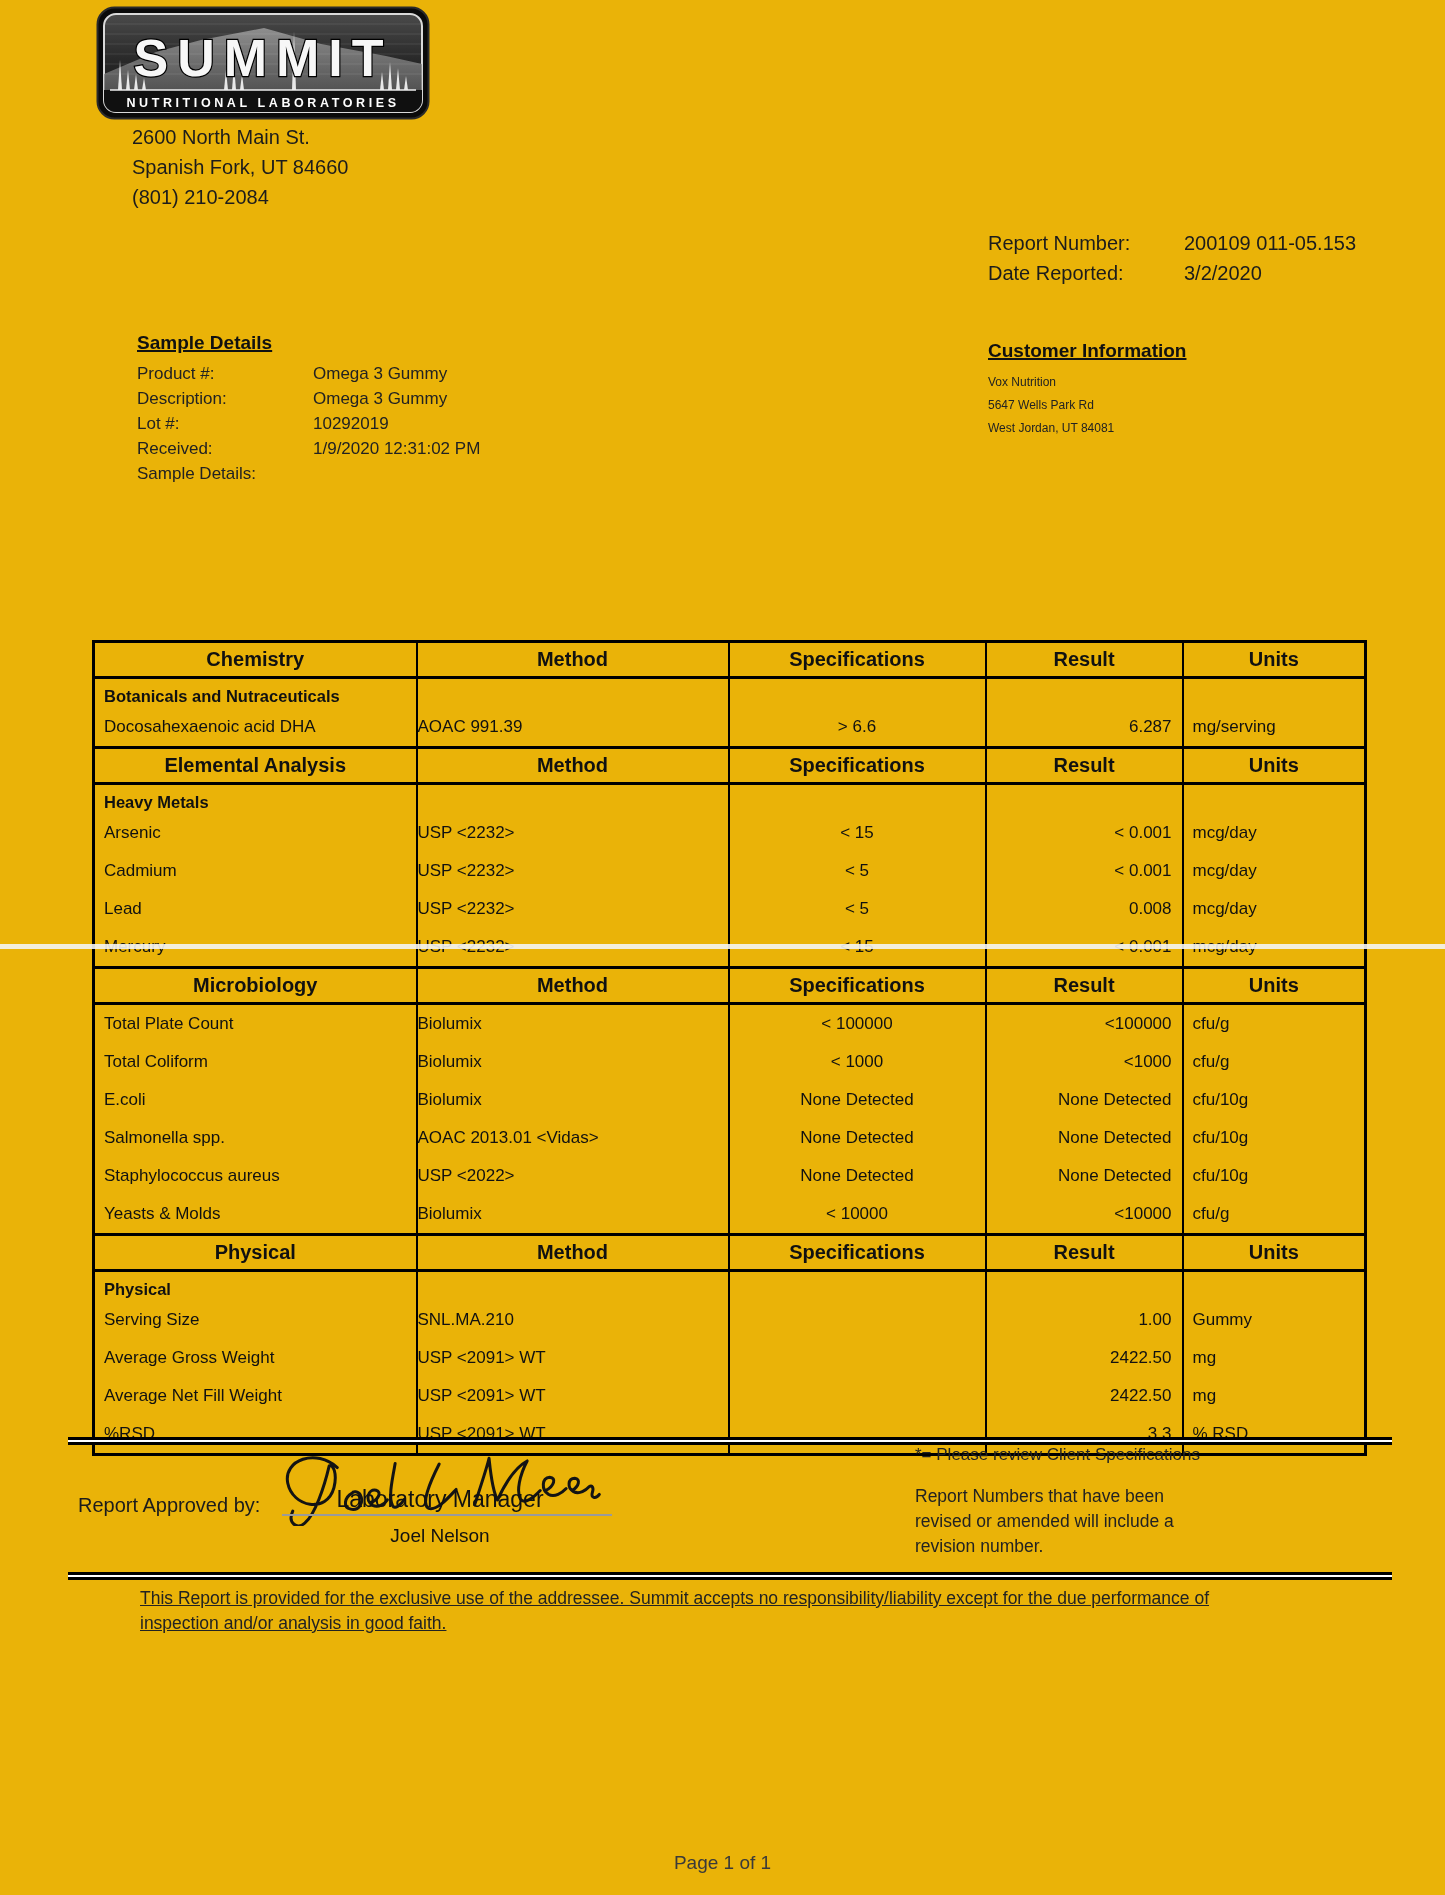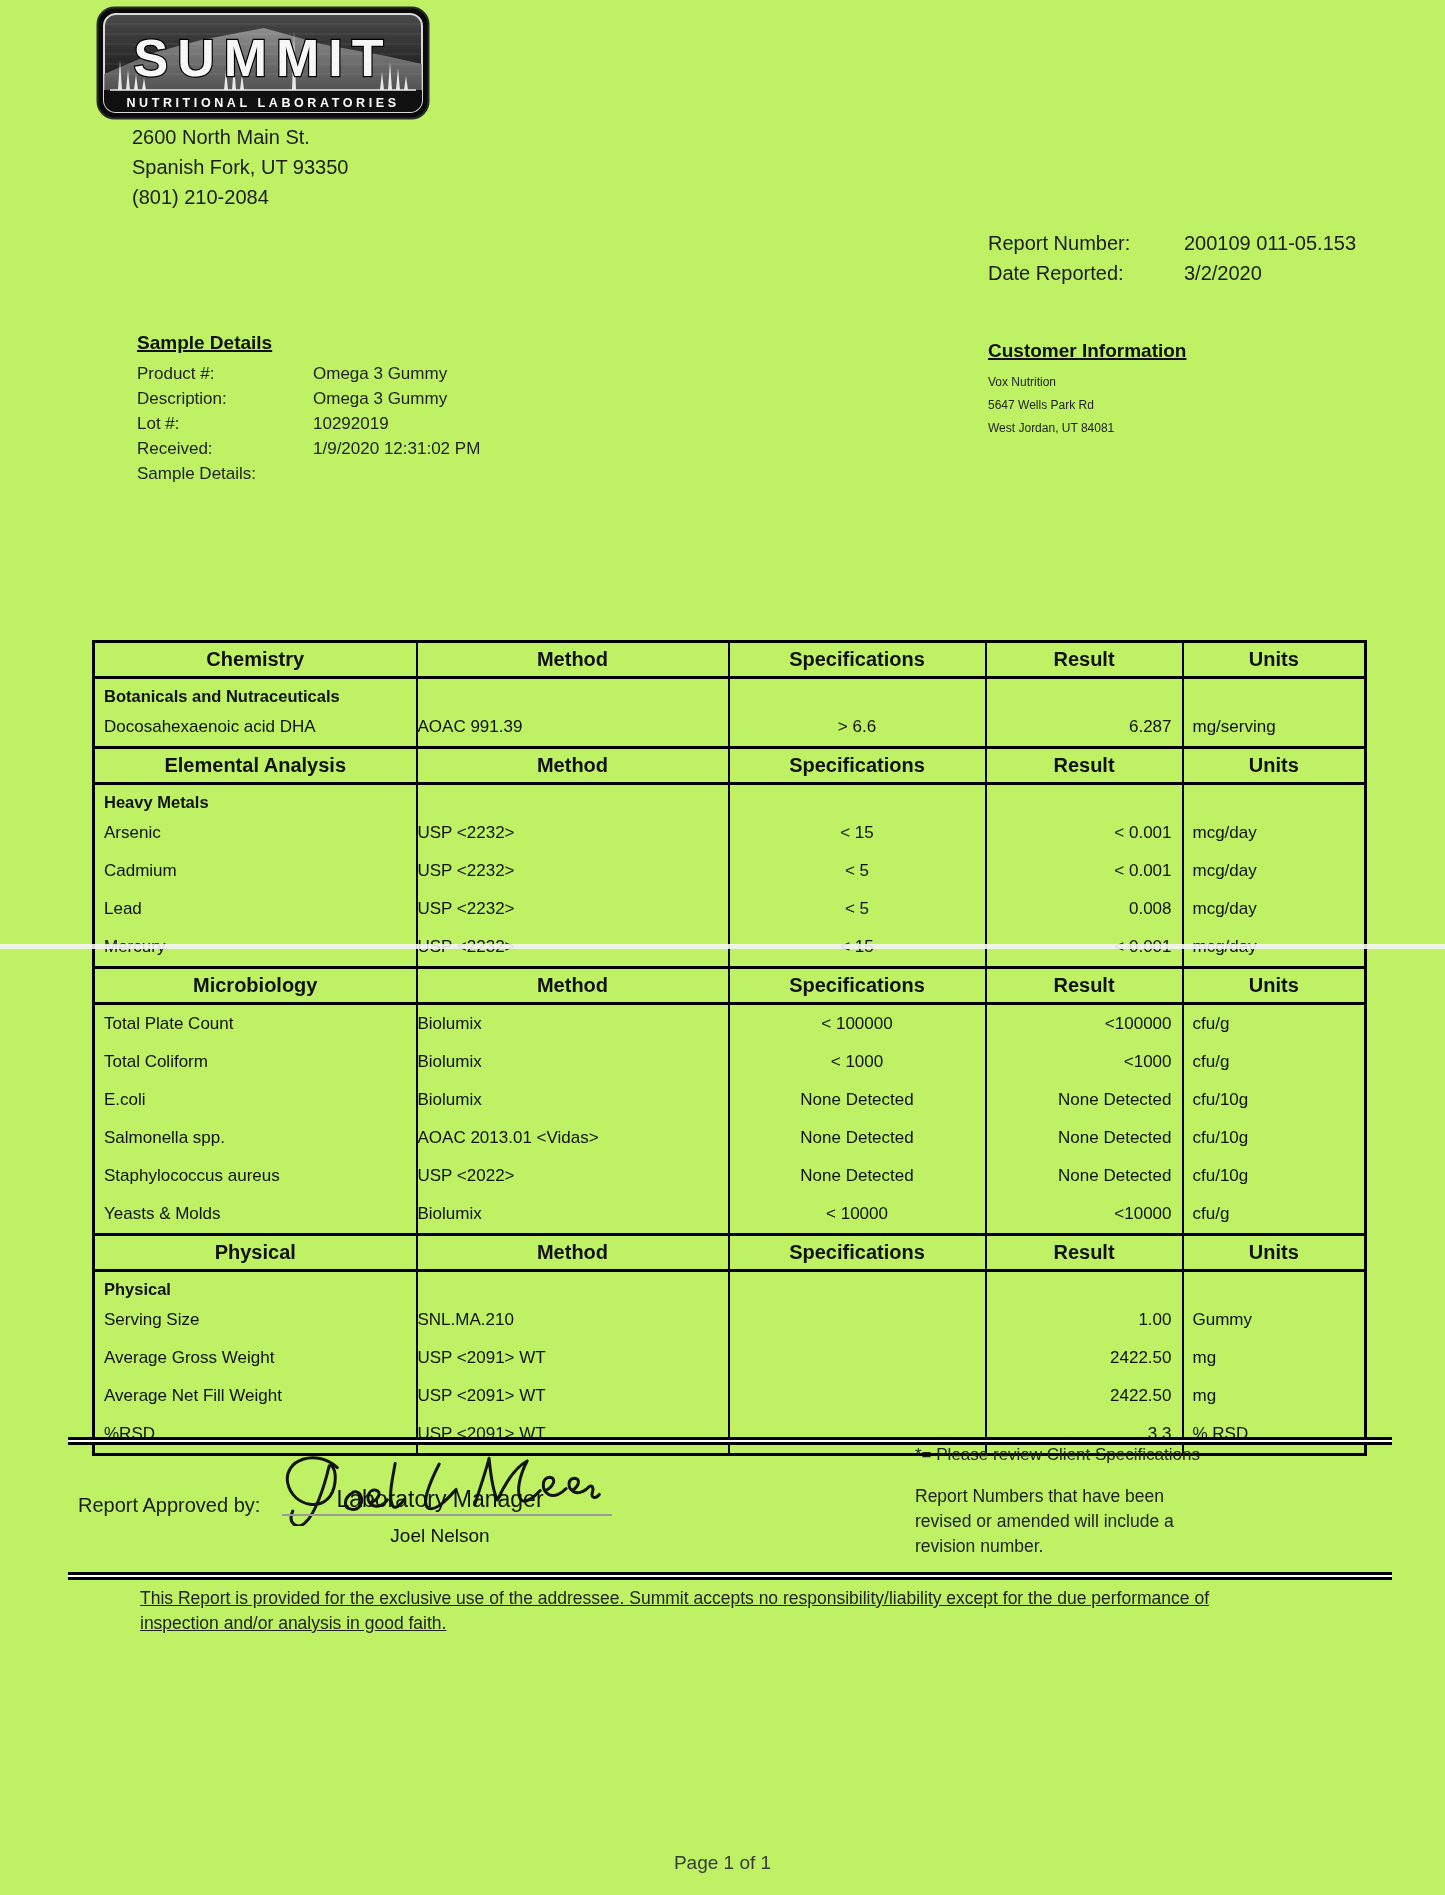--- a/index.html
+++ b/index.html
@@ -1,17 +1,17 @@
 <!DOCTYPE html>
 <html><head>
 <meta charset="utf-8">
 <style>
   html,body{margin:0;padding:0;background:#ffffff;}
   .page{
-    position:relative; width:1445px; height:1895px; background:#bef264;
+    position:relative; width:1445px; height:1895px; background:#eab308;
     font-family:"Liberation Sans", sans-serif; color:#1a1a1a; overflow:hidden;
   }
   
   .logo-wrap{position:absolute; left:96px; top:6px; width:334px; height:114px;}
   
   .lab-address{position:absolute; left:132px; top:122px; font-size:20px; line-height:30px; color:#1c1c1c;}
   .report-meta{position:absolute; left:988px; top:232px; display:grid; grid-template-columns:196px auto; row-gap:7px; font-size:20px; color:#1c1c1c;}
   
   .block-title{font-weight:bold; font-size:19px; text-decoration:underline; text-decoration-thickness:2px; color:#111;}
   .sample-details{position:absolute; left:137px; top:332px;}
@@ -104,21 +104,21 @@
         </g>
         <line x1="14" y1="84" x2="320" y2="84" stroke="#eeeeee" stroke-width="1.6"></line>
         <text x="167" y="70" text-anchor="middle" font-family="Liberation Sans, sans-serif" font-size="52" font-weight="bold" letter-spacing="9" fill="#f7f7f7" stroke="#000000" stroke-width="2.4" paint-order="stroke">SUMMIT</text>
         <text x="167" y="101" text-anchor="middle" font-family="Liberation Sans, sans-serif" font-size="12.5" font-weight="bold" letter-spacing="3.6" fill="#ffffff">NUTRITIONAL LABORATORIES</text>
       </g>
     </svg>
   </div>
 
   <div class="lab-address">
     <div>2600 North Main St.</div>
-    <div>Spanish Fork, UT 93350</div>
+    <div>Spanish Fork, UT 84660</div>
     <div>(801) 210-2084</div>
   </div>
 
   <div class="report-meta">
     <div>Report Number:</div>
     <div>200109 011-05.153</div>
     <div>Date Reported:</div>
     <div>3/2/2020</div>
   </div>
 

